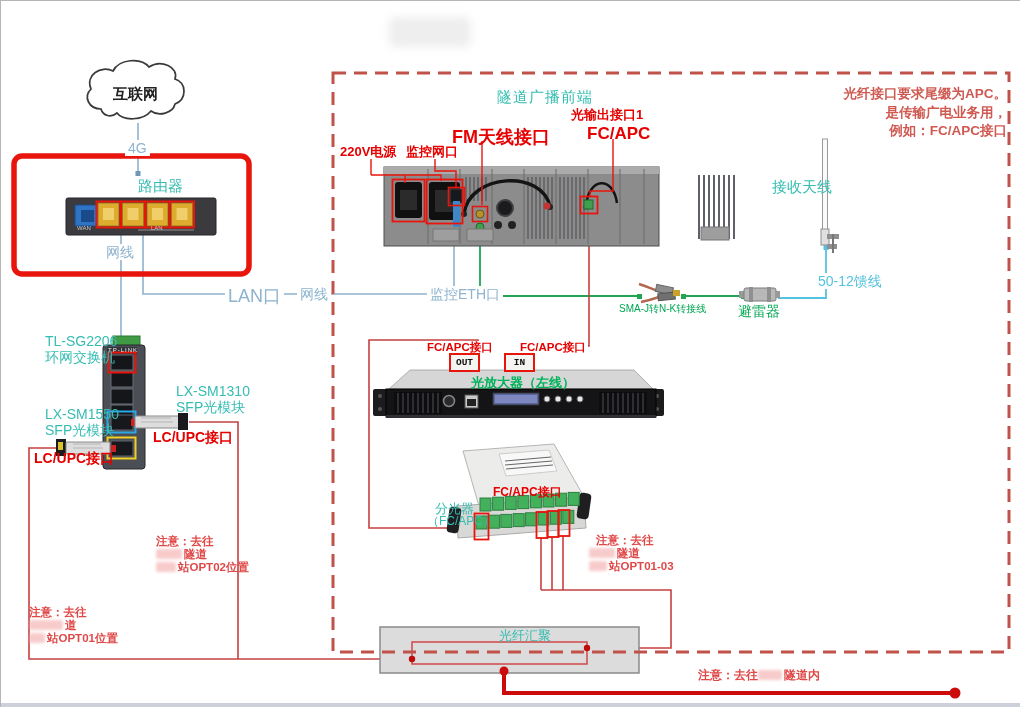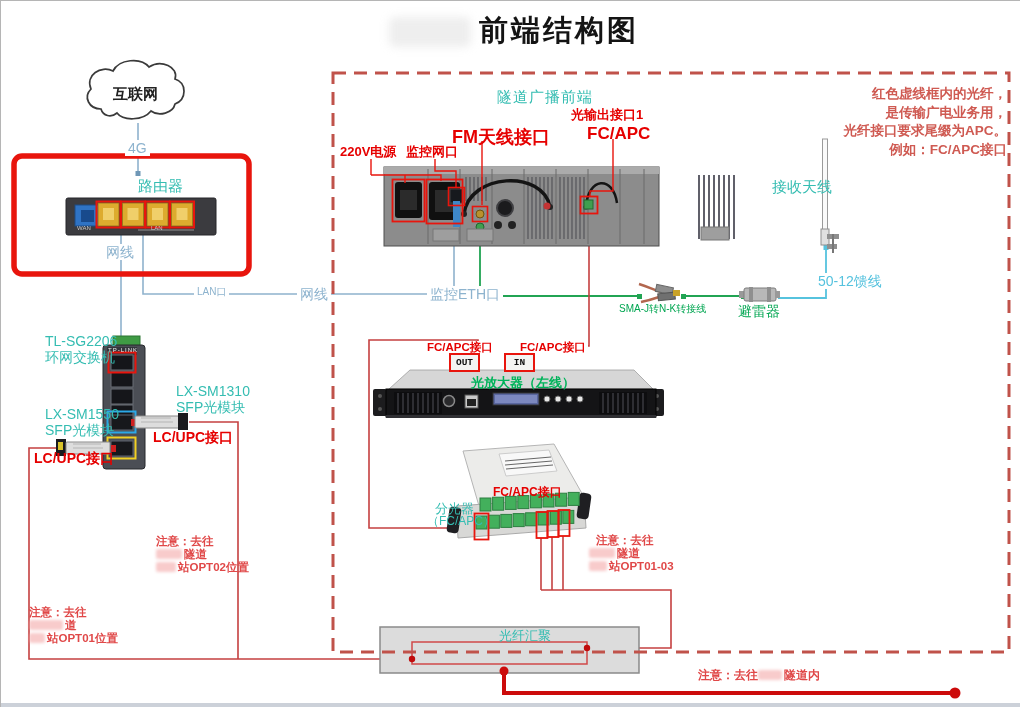--- a/index.html
+++ b/index.html
@@ -264,30 +264,29 @@
         <rect x="535.5" y="511" width="11" height="26"></rect>
         <rect x="546.5" y="510" width="11" height="26"></rect>
         <rect x="557.5" y="509" width="11" height="26"></rect>
       </g>
     </g>
 
     <rect x="13" y="155" width="235" height="118" rx="8" fill="none" stroke="#e8150d" stroke-width="5.5"></rect>
   </svg>
 
   <div class="blurpatch" style="left:388px;top:16px;width:82px;height:30px"></div>
-  <div class="lbl title" style="left:478px;top:13px">前端结构图</div>
 
   <div class="lbl" style="left:112px;top:84px;font-size:15px;font-weight:600;color:#222">互联网</div>
   <div class="lbl lblue" style="left:124px;top:139px;font-size:14px">4G</div>
   <div class="lbl teal" style="left:117px;top:176px;font-size:15px">路由器</div>
   <div class="lbl" style="left:76px;top:224px;font-size:6px;color:#c9c9c9">WAN</div>
   <div class="lbl" style="left:150px;top:224px;font-size:6px;color:#c9c9c9">LAN</div>
   <div class="lbl lblue" style="left:102px;top:243px;font-size:14px">网线</div>
 
-  <div class="lbl lblue" style="left:193px;top:285px;font-size:10px">LAN口</div>
+  <div class="lbl lblue" style="left:224px;top:285px;font-size:18px">LAN口</div>
   <div class="lbl lblue" style="left:296px;top:285px;font-size:14px">网线</div>
   <div class="lbl lblue" style="left:426px;top:285px;font-size:14px">监控ETH口</div>
 
   <div class="lbl" style="left:107px;top:346px;font-size:6px;color:#eee;letter-spacing:1px">TP-LINK</div>
   <div class="lbl teal" style="left:24px;top:332px;font-size:14px">TL-SG2206</div>
   <div class="lbl teal" style="left:24px;top:348px;font-size:14px">环网交换机</div>
 
   <div class="lbl teal" style="left:155px;top:382px;font-size:14px">LX-SM1310</div>
   <div class="lbl teal" style="left:155px;top:398px;font-size:14px">SFP光模块</div>
   <div class="lbl redb" style="left:152px;top:428px;font-size:14px">LC/UPC接口</div>
@@ -298,23 +297,22 @@
 
   <div class="lbl teal" style="left:476px;top:87px;font-size:15px;letter-spacing:1px">隧道广播前端</div>
 
   <div class="lbl redb" style="left:339px;top:144px;font-size:13px">220V电源</div>
   <div class="lbl redb" style="left:405px;top:144px;font-size:13px">监控网口</div>
   <div class="lbl redb" style="left:451px;top:126px;font-size:18px">FM天线接口</div>
   <div class="lbl redb" style="left:570px;top:107px;font-size:13px">光输出接口1</div>
   <div class="lbl redb" style="left:586px;top:123px;font-size:17px">FC/APC</div>
 
   <div class="lbl" style="right:14px;top:84px">
-    <div class="apcnote">红色虚线框内的光纤，</div>
+    <div class="apcnote">光纤接口要求尾缀为APC。</div>
     <div class="apcnote">是传输广电业务用，</div>
-    <div class="apcnote">光纤接口要求尾缀为APC。</div>
     <div class="apcnote">例如：FC/APC接口</div>
   </div>
 
   <div class="lbl teal" style="left:751px;top:177px;font-size:15px">接收天线</div>
   <div class="lbl cyan" style="left:791px;top:272px;font-size:14px;background:#fff;padding:0 2px">50-12馈线</div>
   <div class="lbl green" style="left:737px;top:302px;font-size:14px">避雷器</div>
   <div class="lbl green" style="left:618px;top:302px;font-size:10px">SMA-J转N-K转接线</div>
 
   <div class="lbl redb" style="left:424px;top:340px;font-size:11.5px;background:#fff;padding:0 2px">FC/APC接口</div>
   <div class="lbl redb" style="left:517px;top:340px;font-size:11.5px;background:#fff;padding:0 2px">FC/APC接口</div>

